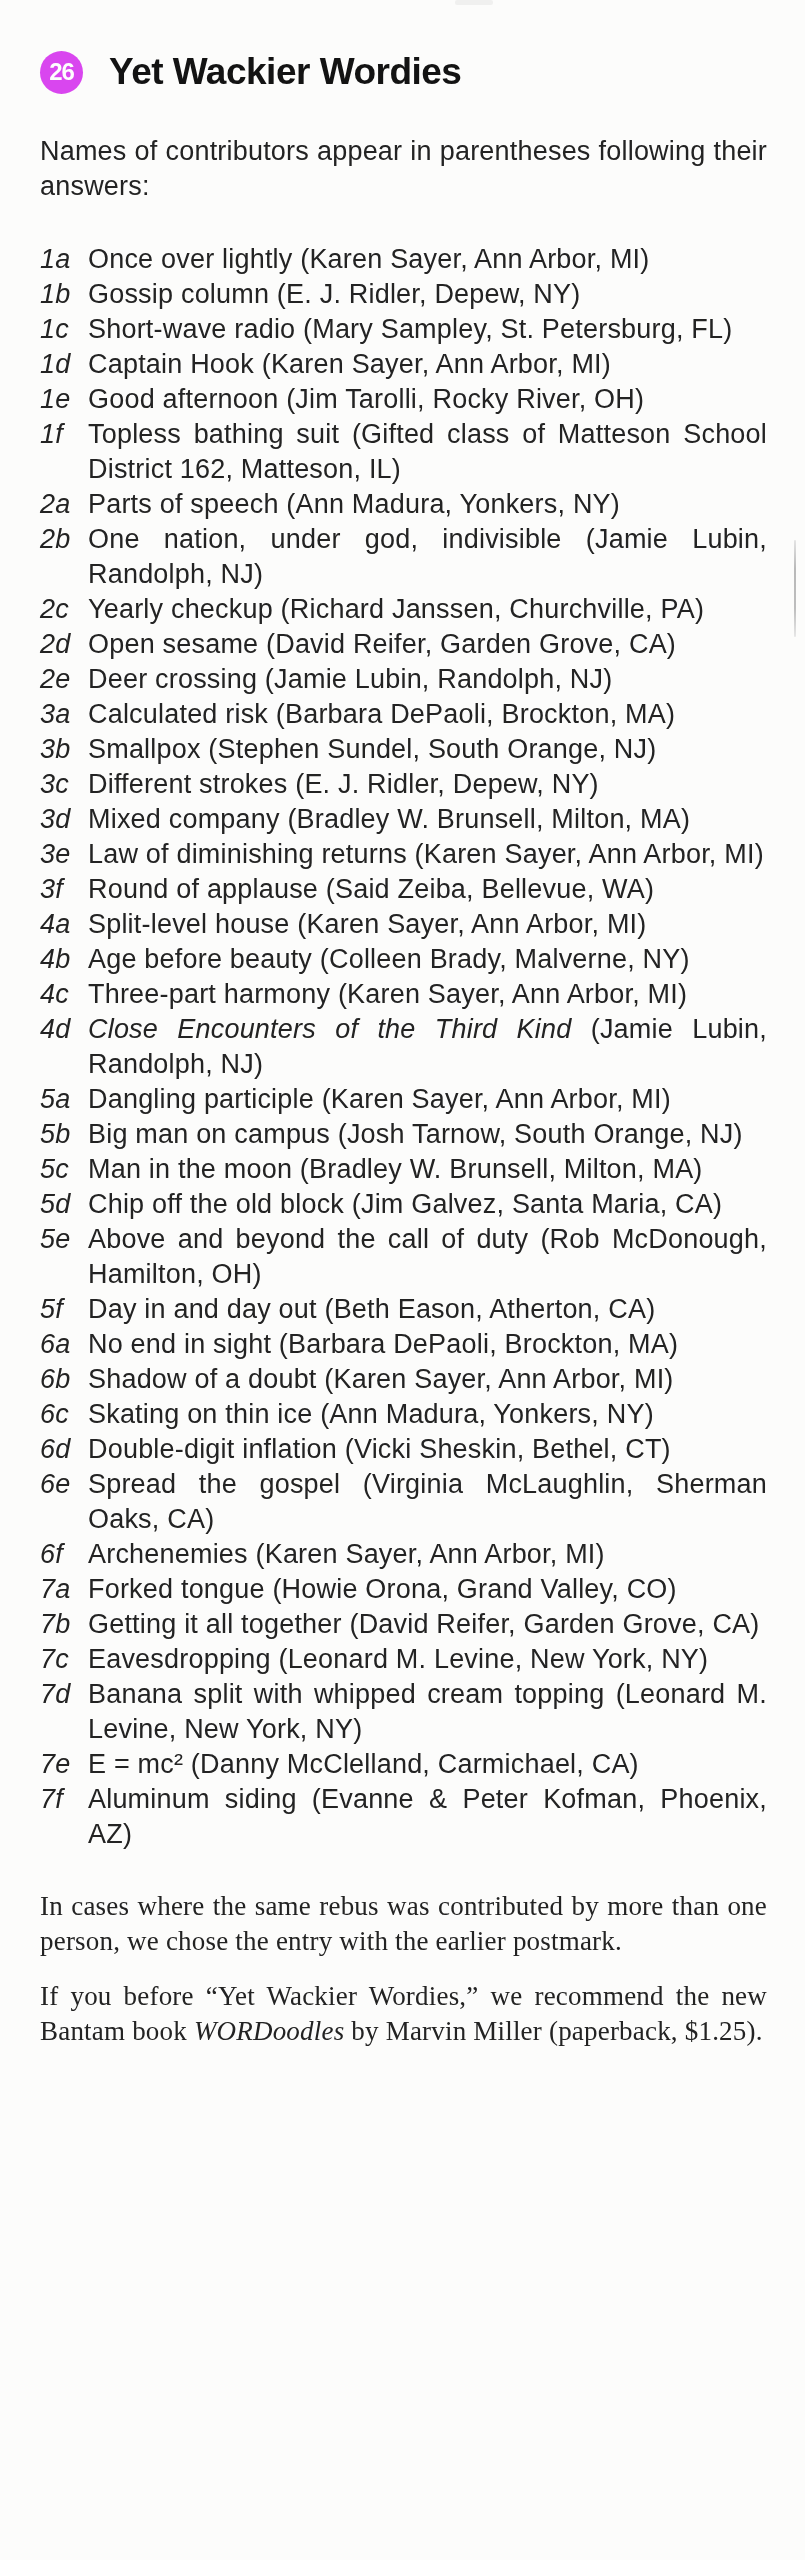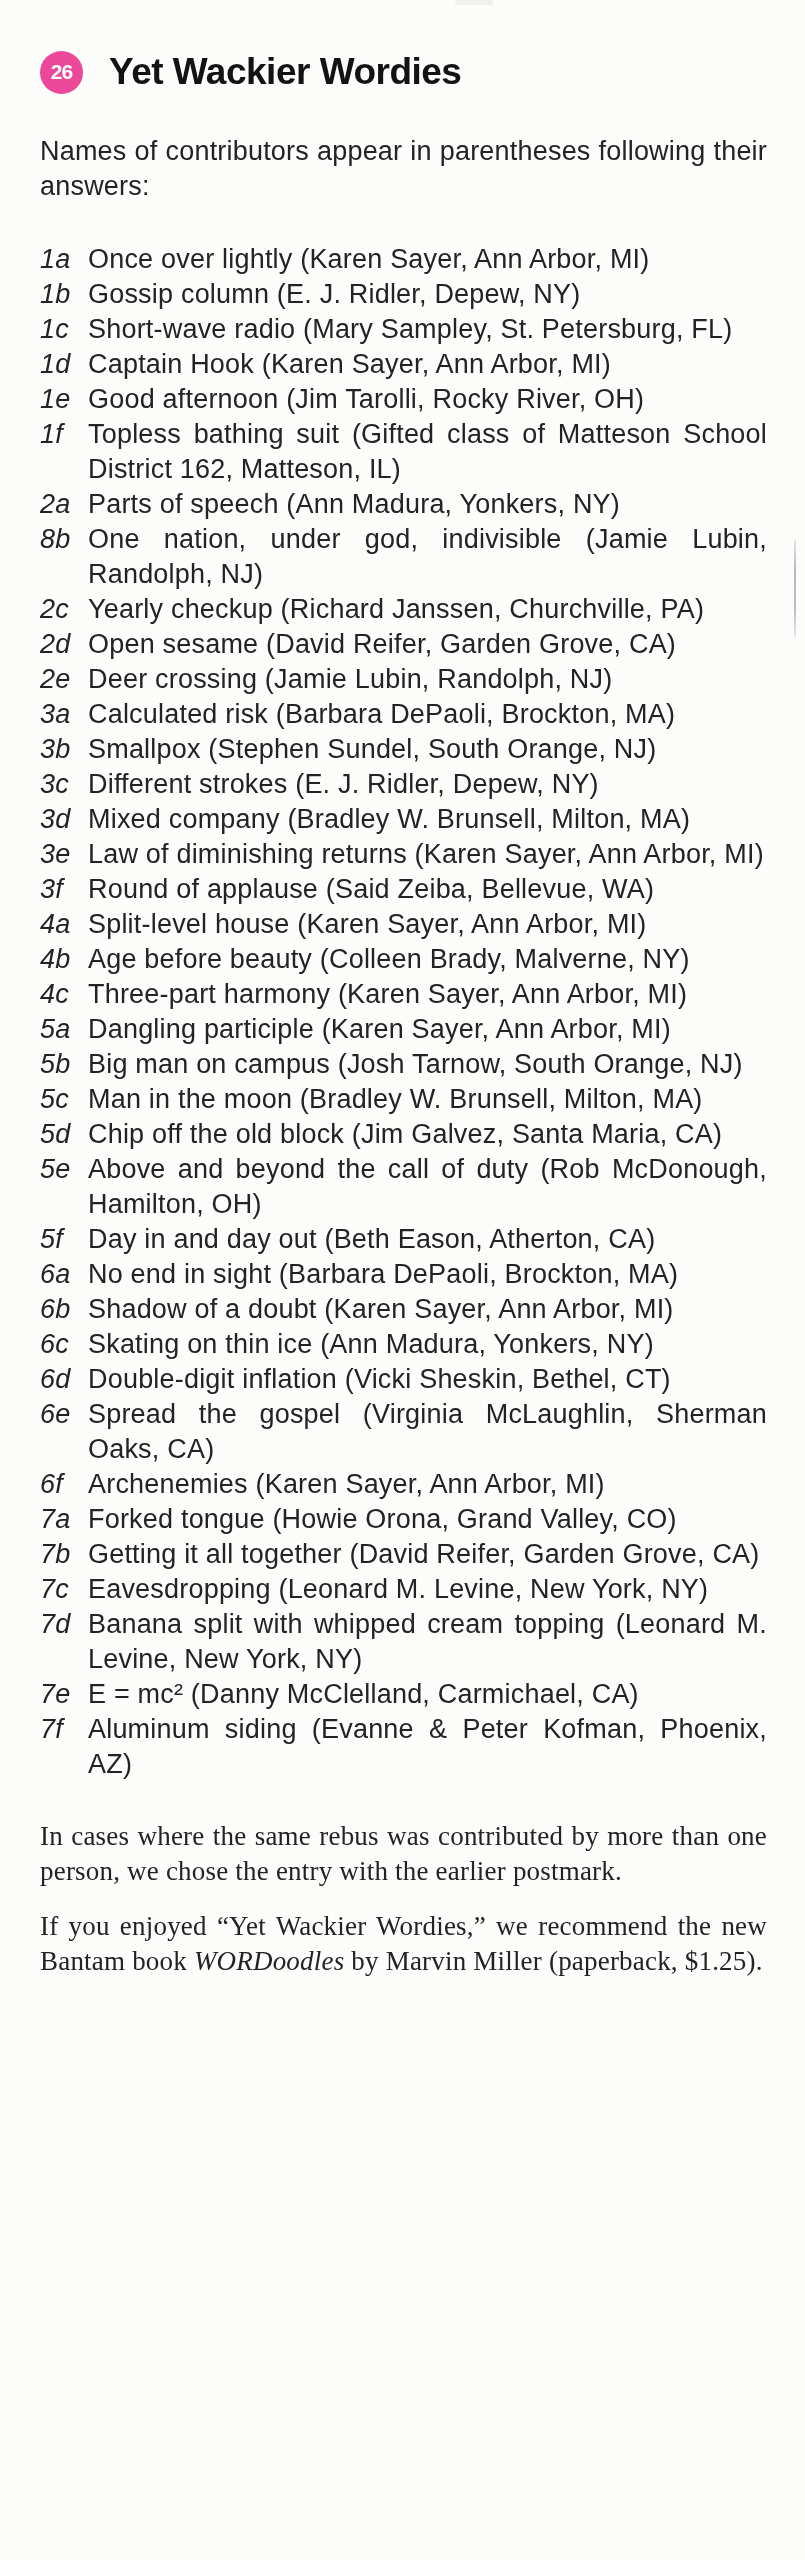--- a/index.html
+++ b/index.html
@@ -19,23 +19,23 @@
     display: flex;
     align-items: center;
     gap: 11px;
     margin-bottom: 26px;
   }
   .badge {
     flex: 0 0 auto;
     width: 43px;
     height: 43px;
     border-radius: 50%;
-    background: #ec4899;
+    background: #d946ef;
     color: #fdfdfd;
-    font-size: 21px;
+    font-size: 24px;
     font-weight: bold;
     display: flex;
     align-items: center;
     justify-content: center;
     letter-spacing: -1px;
   }
   .title {
     font-size: 37px;
     font-weight: bold;
     color: #131313;
@@ -134,21 +134,21 @@
       </li>
       <li class="entry">
         <span class="lbl">1f</span>
         <span class="txt"><span>Topless bathing suit</span><span> (Gifted class of Matteson School District 162, Matteson, IL)</span></span>
       </li>
       <li class="entry">
         <span class="lbl">2a</span>
         <span class="txt"><span>Parts of speech</span><span> (Ann Madura, Yonkers, NY)</span></span>
       </li>
       <li class="entry">
-        <span class="lbl">8b</span>
+        <span class="lbl">2b</span>
         <span class="txt"><span>One nation, under god, indivisible</span><span> (Jamie Lubin, Randolph, NJ)</span></span>
       </li>
       <li class="entry">
         <span class="lbl">2c</span>
         <span class="txt"><span>Yearly checkup</span><span> (Richard Janssen, Churchville, PA)</span></span>
       </li>
       <li class="entry">
         <span class="lbl">2d</span>
         <span class="txt"><span>Open sesame</span><span> (David Reifer, Garden Grove, CA)</span></span>
       </li>
@@ -186,20 +186,24 @@
       </li>
       <li class="entry">
         <span class="lbl">4b</span>
         <span class="txt"><span>Age before beauty</span><span> (Colleen Brady, Malverne, NY)</span></span>
       </li>
       <li class="entry">
         <span class="lbl">4c</span>
         <span class="txt"><span>Three-part harmony</span><span> (Karen Sayer, Ann Arbor, MI)</span></span>
       </li>
       <li class="entry">
+        <span class="lbl">4d</span>
+        <span class="txt"><span class="it">Close Encounters of the Third Kind</span><span> (Jamie Lubin, Randolph, NJ)</span></span>
+      </li>
+      <li class="entry">
         <span class="lbl">5a</span>
         <span class="txt"><span>Dangling participle</span><span> (Karen Sayer, Ann Arbor, MI)</span></span>
       </li>
       <li class="entry">
         <span class="lbl">5b</span>
         <span class="txt"><span>Big man on campus</span><span> (Josh Tarnow, South Orange, NJ)</span></span>
       </li>
       <li class="entry">
         <span class="lbl">5c</span>
         <span class="txt"><span>Man in the moon</span><span> (Bradley W. Brunsell, Milton, MA)</span></span>
@@ -261,17 +265,17 @@
         <span class="txt"><span>E = mc²</span><span> (Danny McClelland, Carmichael, CA)</span></span>
       </li>
       <li class="entry">
         <span class="lbl">7f</span>
         <span class="txt"><span>Aluminum siding</span><span> (Evanne &amp; Peter Kofman, Phoenix, AZ)</span></span>
       </li>
     </ol>
 
   <p class="closing first">In cases where the same rebus was contributed by more than one person, we chose the entry with the earlier postmark.</p>
 
-  <p class="closing second"><span>If you enjoyed “Yet Wackier Wordies,” we recommend the new Bantam book </span><span class="it">WORDoodles</span><span> by Marvin Miller (paperback, $1.25).</span></p>
+  <p class="closing second"><span>If you before “Yet Wackier Wordies,” we recommend the new Bantam book </span><span class="it">WORDoodles</span><span> by Marvin Miller (paperback, $1.25).</span></p>
 </div>
 
 <div class="scan-line"></div>
 <div class="scan-smudge"></div>
 
 </body></html>

